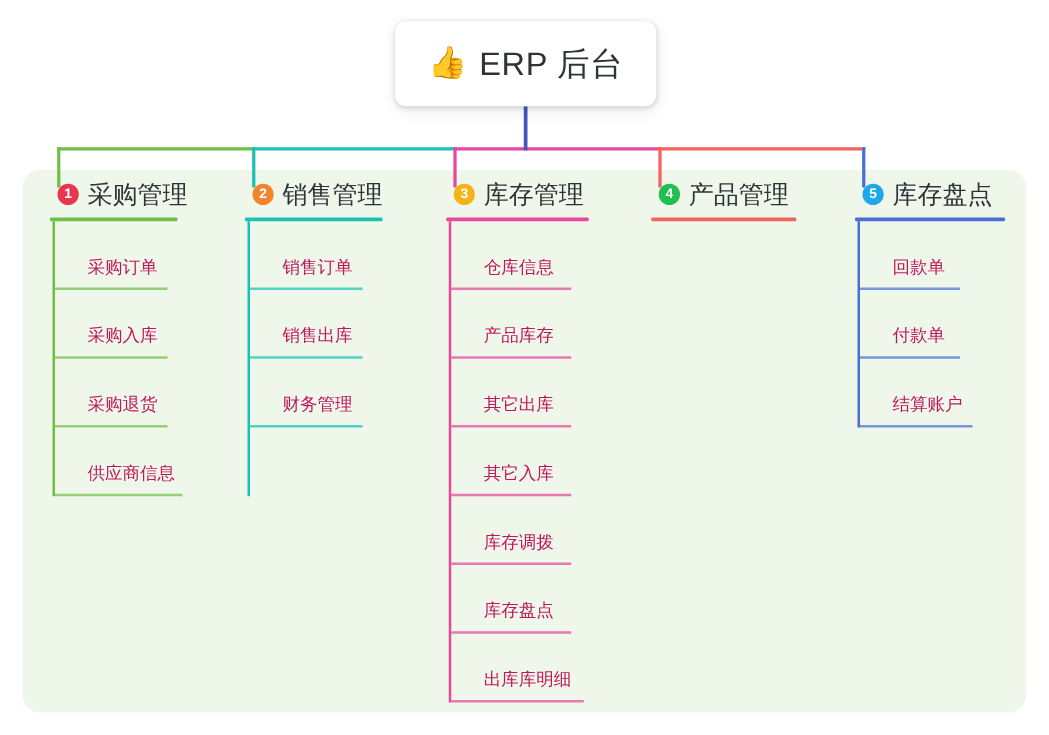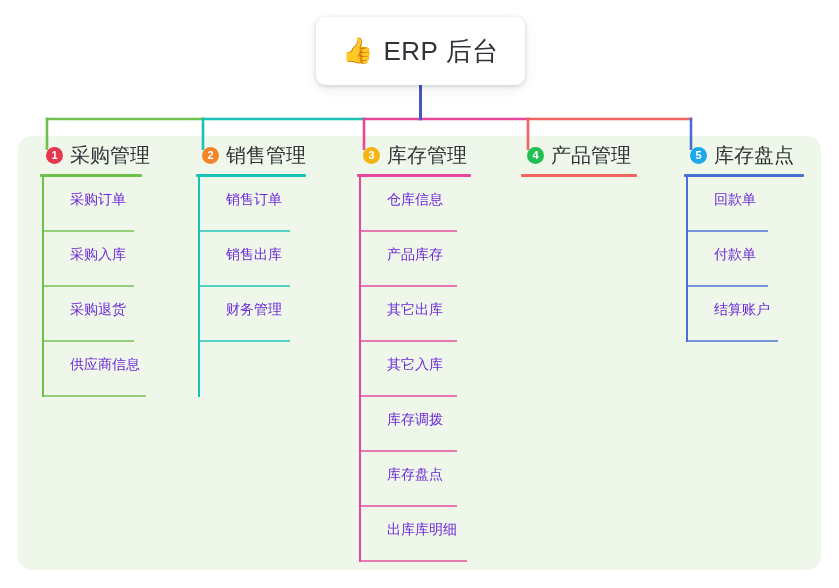--- a/index.html
+++ b/index.html
@@ -108,23 +108,23 @@
     top: 0;
     width: 2px;
   }
   .leaf {
     position: relative;
     height: 55px;
   }
   .leaf .leaf-label {
     position: absolute;
     left: 28px;
-    bottom: 23px;
+    bottom: 9px;
     font-size: 14px;
-    color: #6d28d9;
+    color: #be185d;
     white-space: nowrap;
   }
   .leaf .leaf-rule {
     position: absolute;
     left: 2px;
     bottom: 0;
     height: 2px;
   }
 </style>
 </head>

